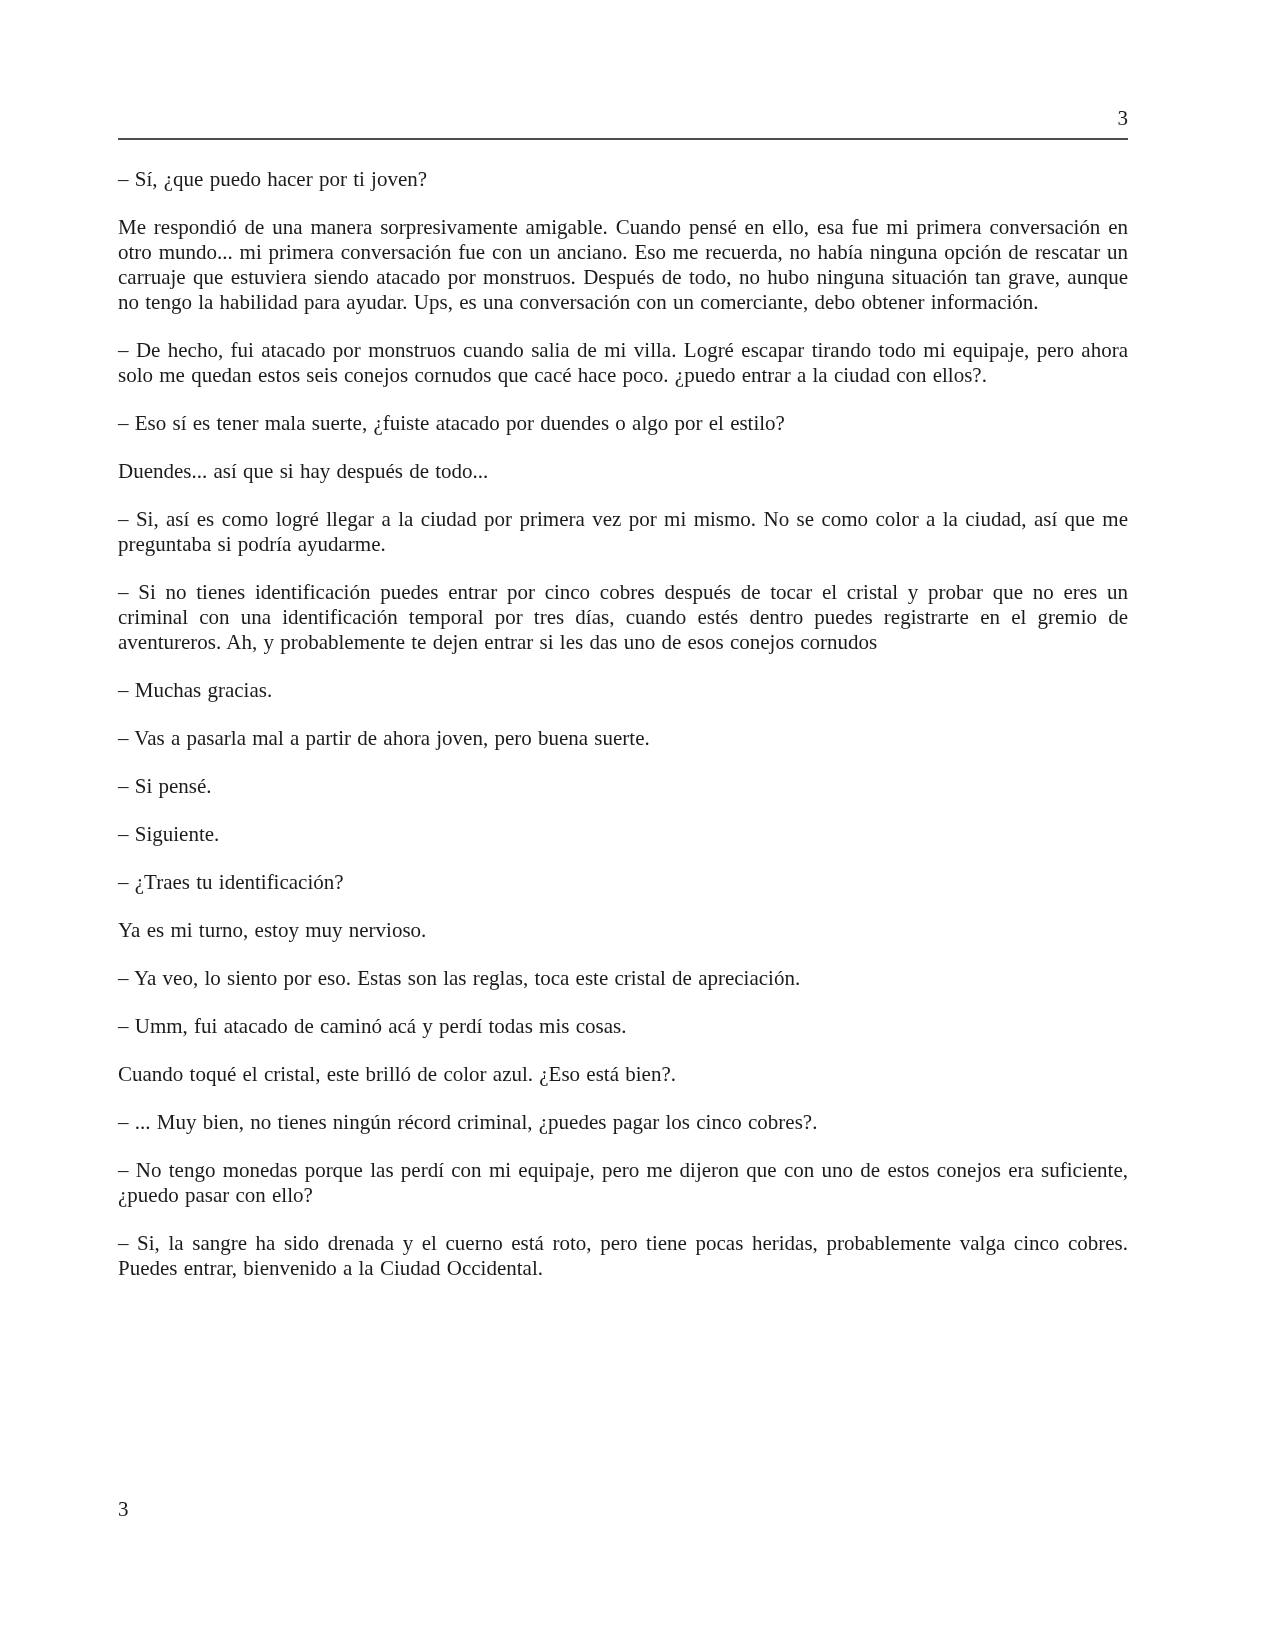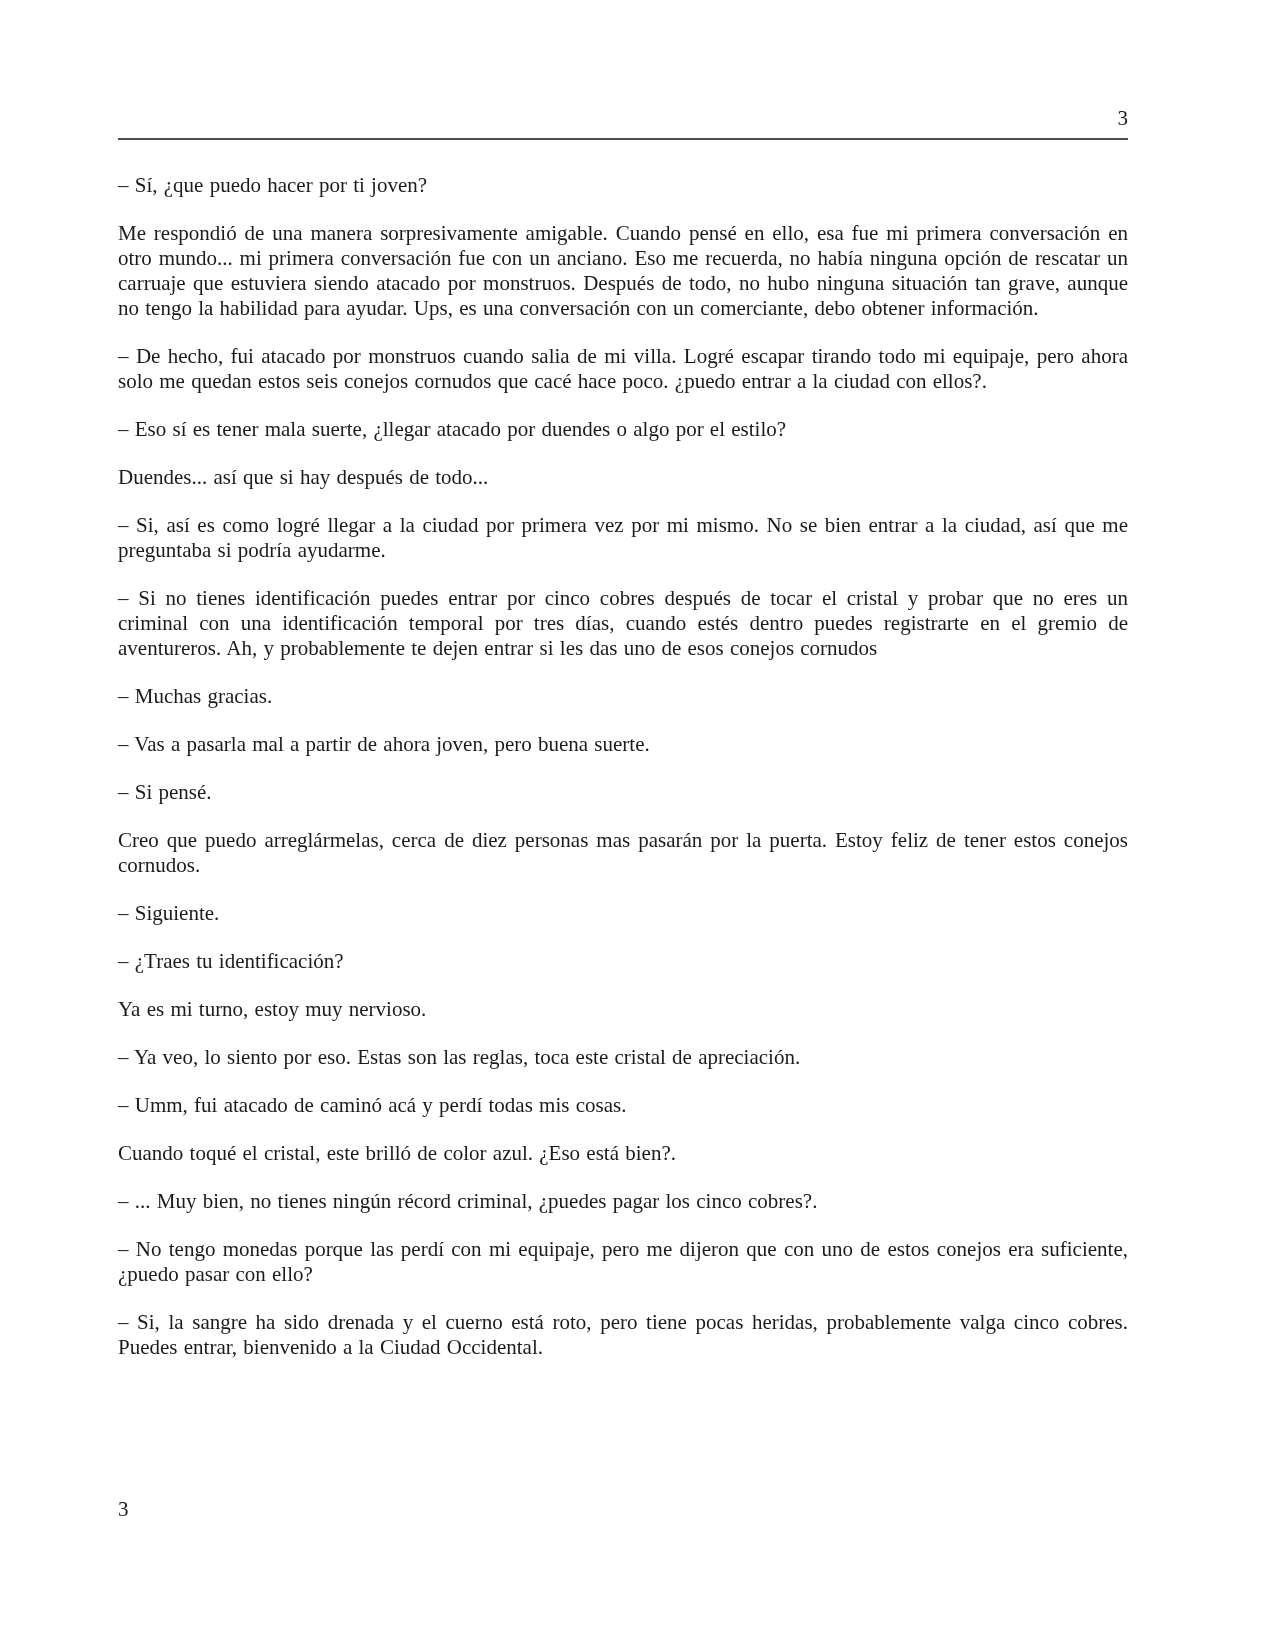--- a/index.html
+++ b/index.html
@@ -26,21 +26,21 @@
   .header-rule {
     position: absolute;
     top: 138px;
     left: 118px;
     width: 1010px;
     height: 2px;
     background: #4d4d4d;
   }
   .content {
     position: absolute;
-    top: 173px;
+    top: 167px;
     left: 118px;
     width: 1010px;
   }
   .content p {
     font-size: 21px;
     line-height: 25px;
     text-align: justify;
     margin: 0 0 23px 0;
     word-spacing: 1px;
   }
@@ -56,28 +56,27 @@
 </head>
 <body>
 
 <div class="page">
   <div class="header-number">3</div>
   <div class="header-rule"></div>
   <div class="content" id="content">
       <p>– Sí, ¿que puedo hacer por ti joven?</p>
       <p>Me respondió de una manera sorpresivamente amigable. Cuando pensé en ello, esa fue mi primera conversación en otro mundo... mi primera conversación fue con un anciano. Eso me recuerda, no había ninguna opción de rescatar un carruaje que estuviera siendo atacado por monstruos. Después de todo, no hubo ninguna situación tan grave, aunque no tengo la habilidad para ayudar. Ups, es una conversación con un comerciante, debo obtener información.</p>
       <p>– De hecho, fui atacado por monstruos cuando salia de mi villa. Logré escapar tirando todo mi equipaje, pero ahora solo me quedan estos seis conejos cornudos que cacé hace poco. ¿puedo entrar a la ciudad con ellos?.</p>
-      <p>– Eso sí es tener mala suerte, ¿llegar atacado por duendes o algo por el estilo?</p>
+      <p>– Eso sí es tener mala suerte, ¿fuiste atacado por duendes o algo por el estilo?</p>
       <p>Duendes... así que si hay después de todo...</p>
-      <p>– Si, así es como logré llegar a la ciudad por primera vez por mi mismo. No se bien entrar a la ciudad, así que me preguntaba si podría ayudarme.</p>
+      <p>– Si, así es como logré llegar a la ciudad por primera vez por mi mismo. No se como color a la ciudad, así que me preguntaba si podría ayudarme.</p>
       <p>– Si no tienes identificación puedes entrar por cinco cobres después de tocar el cristal y probar que no eres un criminal con una identificación temporal por tres días, cuando estés dentro puedes registrarte en el gremio de aventureros. Ah, y probablemente te dejen entrar si les das uno de esos conejos cornudos</p>
       <p>– Muchas gracias.</p>
       <p>– Vas a pasarla mal a partir de ahora joven, pero buena suerte.</p>
       <p>– Si pensé.</p>
-      <p>Creo que puedo arreglármelas, cerca de diez personas mas pasarán por la puerta. Estoy feliz de tener estos conejos cornudos.</p>
       <p>– Siguiente.</p>
       <p>– ¿Traes tu identificación?</p>
       <p>Ya es mi turno, estoy muy nervioso.</p>
       <p>– Ya veo, lo siento por eso. Estas son las reglas, toca este cristal de apreciación.</p>
       <p>– Umm, fui atacado de caminó acá y perdí todas mis cosas.</p>
       <p>Cuando toqué el cristal, este brilló de color azul. ¿Eso está bien?.</p>
       <p>– ... Muy bien, no tienes ningún récord criminal, ¿puedes pagar los cinco cobres?.</p>
       <p>– No tengo monedas porque las perdí con mi equipaje, pero me dijeron que con uno de estos conejos era suficiente, ¿puedo pasar con ello?</p>
       <p>– Si, la sangre ha sido drenada y el cuerno está roto, pero tiene pocas heridas, probablemente valga cinco cobres. Puedes entrar, bienvenido a la Ciudad Occidental.</p>
     </div>

